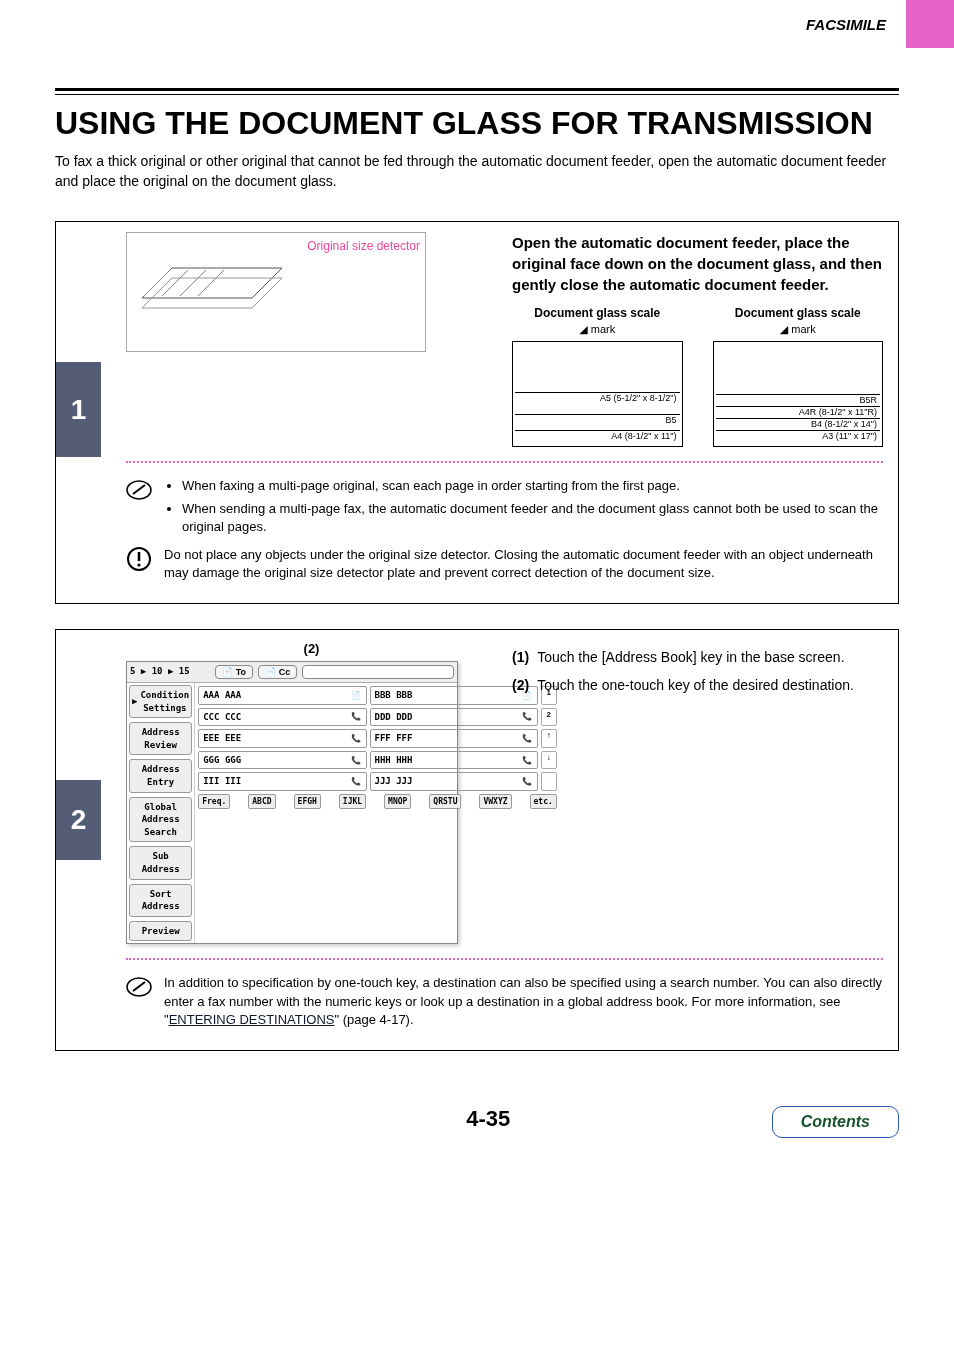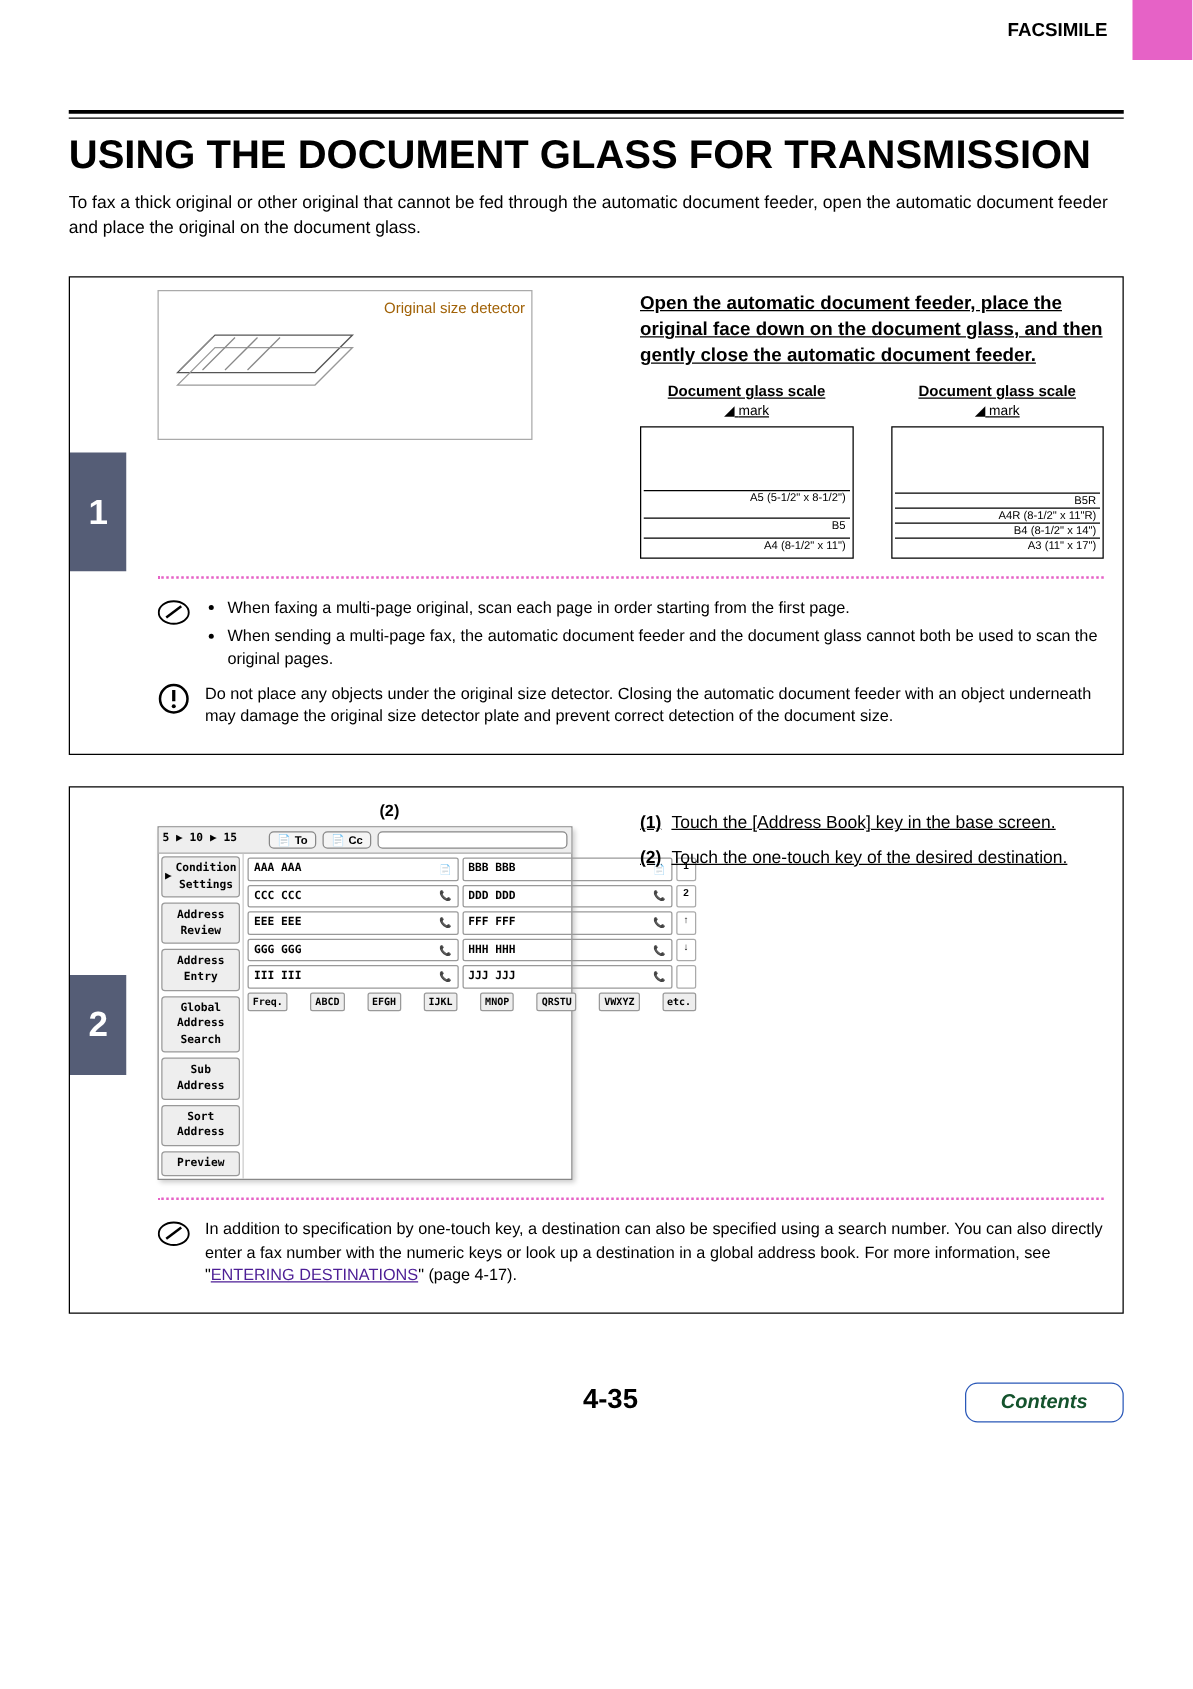--- a/index.html
+++ b/index.html
@@ -15,20 +15,21 @@
     align-items: center;
   }
   .pink-square {
     width: 48px;
     height: 48px;
     background: #e662c6;
   }
   .header-label {
     font-size: 15px;
     font-weight: bold;
+    font-style: italic;
     margin-right: 20px;
     margin-left: 16px;
   }
   .page {
     padding: 40px 55px 20px 55px;
   }
   hr.thick {
     border: none;
     border-top: 3px solid #000;
     border-bottom: 1px solid #000;
@@ -82,37 +83,36 @@
   }
   .main-row {
     display: flex;
     gap: 15px;
   }
   .main-left {
     flex: 1;
   }
   .main-right {
     flex: 1;
-    text-decoration: underline;
   }
   .step-head {
     font-weight: bold;
     font-size: 15px;
     margin-bottom: 10px;
   }
   .diagram-placeholder {
     border: 1px solid #aaa;
     height: 120px;
     width: 300px;
     display:flex;
     align-items:flex-start;
     justify-content:flex-end;
     padding:5px;
     font-size:12px;
-    color:#a16207;
+    color:#ec4899;
     box-sizing:border-box;
     position:relative;
   }
   .diagram-placeholder svg {
     position:absolute;
     left:5px;
     top:5px;
   }
   .scales {
     display: flex;
@@ -278,21 +278,21 @@
   }
   .substeps li {
     display:flex;
     gap:8px;
     margin-bottom:8px;
   }
   .substeps .n {
     font-weight:bold;
   }
   .link {
-    color:#4c1d95;
+    color:#0f172a;
   }
   .footer-row {
     display:flex;
     justify-content:space-between;
     padding: 10px 55px 30px 55px;
   }
   .page-num {
     font-size:22px;
     font-weight:bold;
     text-align:center;

